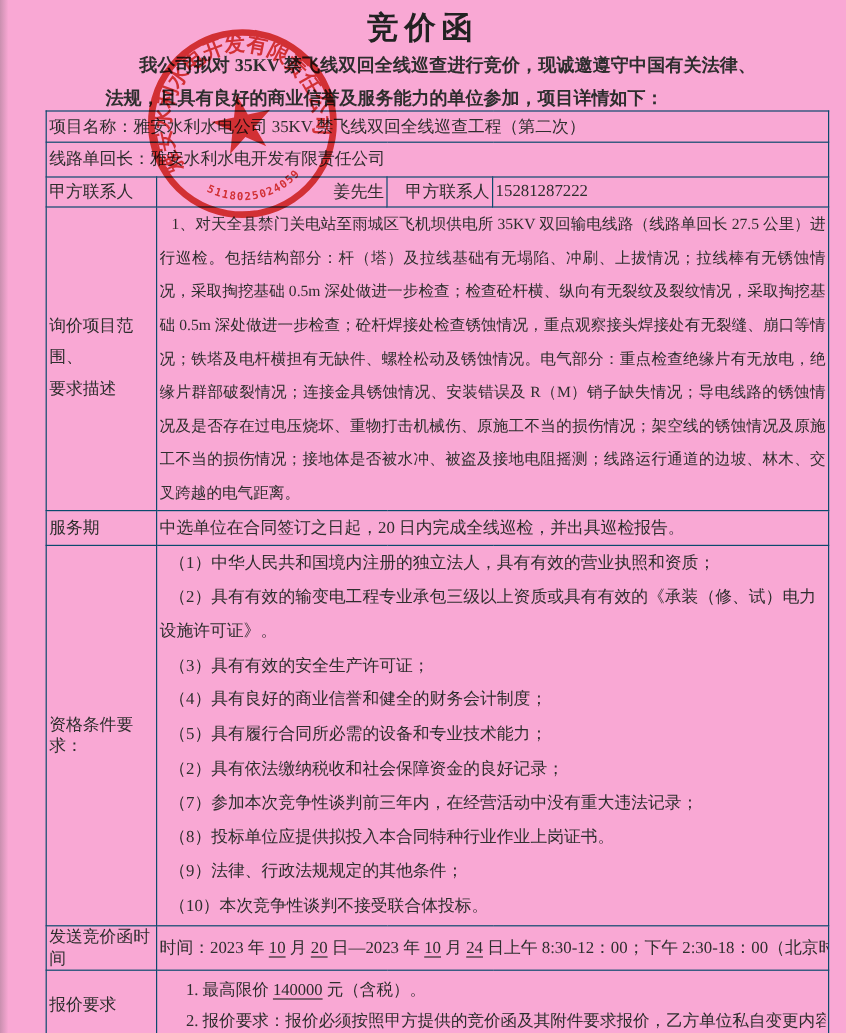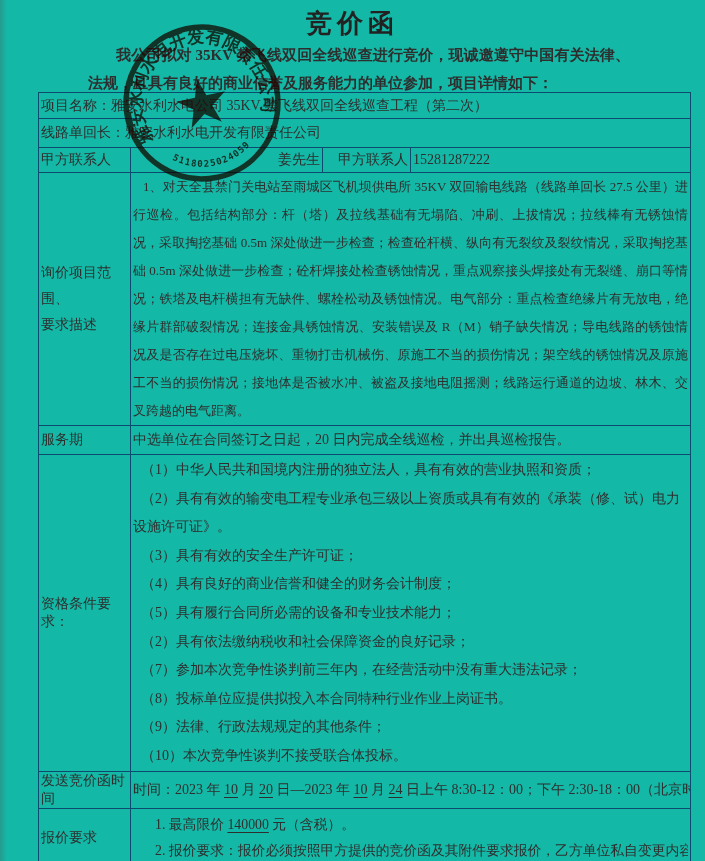--- a/index.html
+++ b/index.html
@@ -1,17 +1,17 @@
 <!DOCTYPE html>
 <html><head>
 <meta charset="utf-8">
 <style>
   html,body{margin:0;padding:0;background:#ffffff;}
   .page{
-    position:relative;width:705px;height:861px;background:#14b8a6;overflow:hidden;
+    position:relative;width:705px;height:861px;background:#f9a8d4;overflow:hidden;
     font-family:"Liberation Serif","DejaVu Serif",serif;color:#2e2e2e;
   }
   .edge-shade{position:absolute;left:0;top:0;width:7px;height:100%;
     background:linear-gradient(to right, rgba(80,80,80,.28), rgba(80,80,80,0));}
   .doc-title{
     position:absolute;left:0;top:6px;width:705px;text-align:center;
     font-size:26px;font-weight:700;letter-spacing:5px;color:#222;
   }
   .intro{
     position:absolute;left:88px;top:41px;width:542px;

